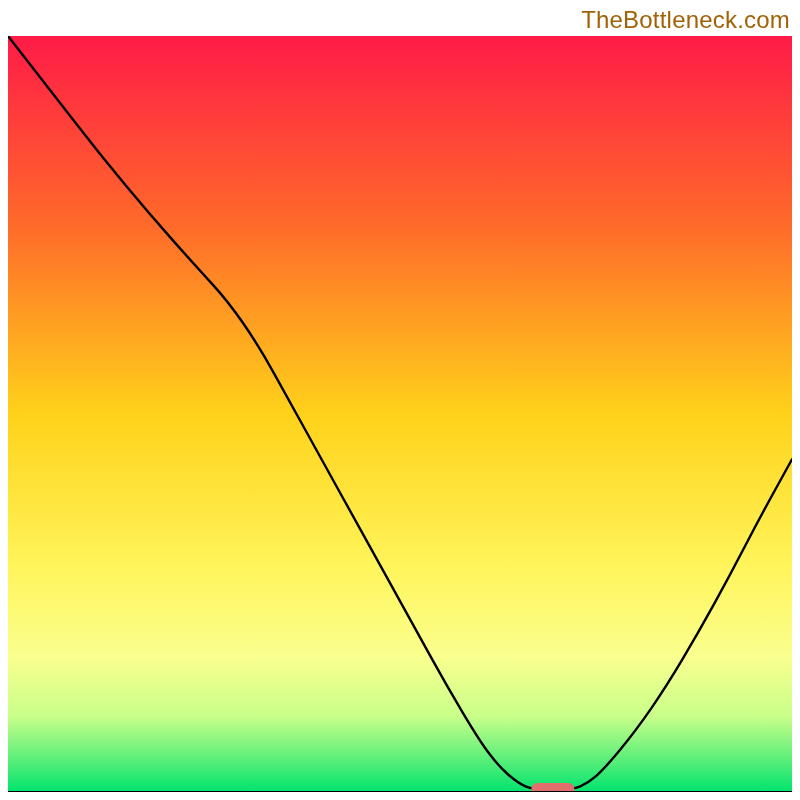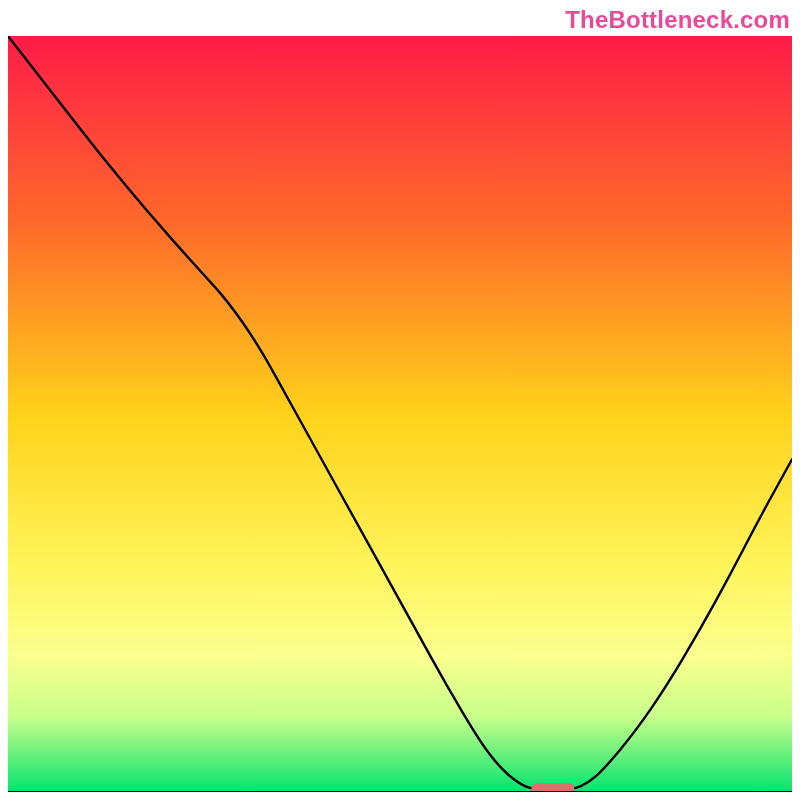--- a/index.html
+++ b/index.html
@@ -17,22 +17,22 @@
     top: 36px;
     width: 784px;
     height: 756px;
     box-sizing: border-box;
   }
   .attribution {
     position: absolute;
     top: 6px;
     right: 10px;
     font-size: 24px;
-    font-weight: 700;
-    color: #ec4899;
+    font-weight: 400;
+    color: #a16207;
     letter-spacing: 0.2px;
   }
   svg {
     display: block;
   }
 </style>
 </head>
 <body>
 
 <div class="attribution">TheBottleneck.com</div>

